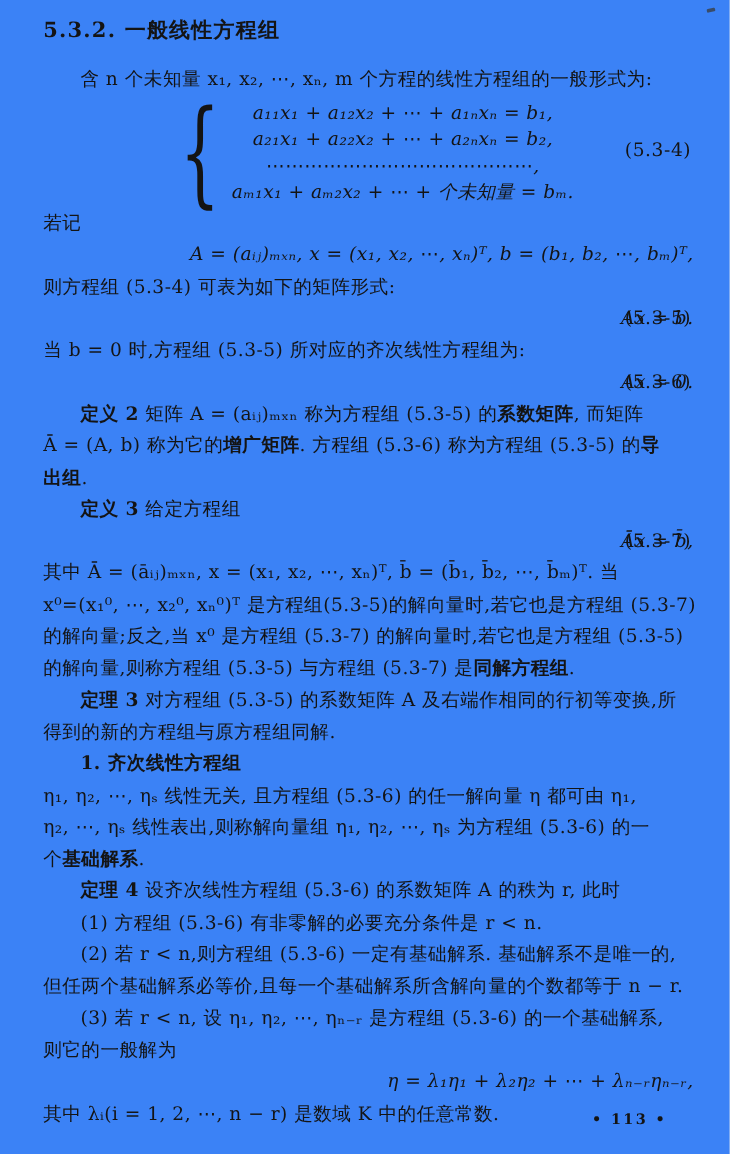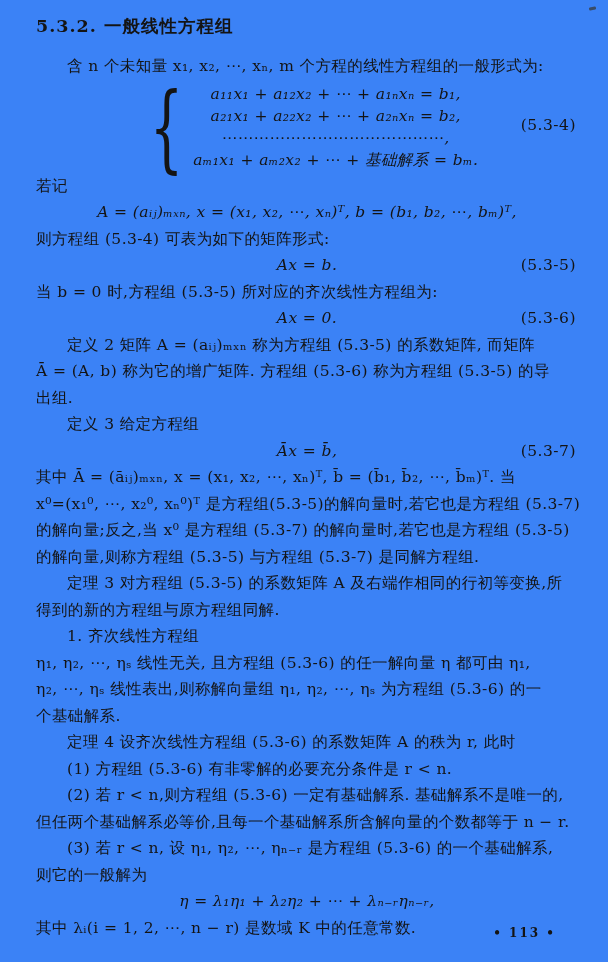--- a/index.html
+++ b/index.html
@@ -25,25 +25,25 @@
   .title{
     font-size:17.5px;
     font-weight:bold;
     line-height:28px;
     margin:0 0 13px 0;
     letter-spacing:1px;
     white-space:nowrap;
   }
   .line{white-space:nowrap;}
   .indent{padding-left:31px;}
-  .b{font-weight:normal;}
+  .b{font-weight:bold;}
   .m{font-style:italic;font-family:"DejaVu Serif","DejaVu Sans",serif;}
   .display{
     position:relative;
-    text-align:center;
+    text-align:right;
     white-space:nowrap;
   }
   .eqlabel{
     position:absolute;
     right:2px;
     font-style:normal;
     letter-spacing:0.5px;
   }
   .system{
     position:relative;
@@ -101,21 +101,21 @@
   <div class="doc">
     <div class="title">5.3.2. 一般线性方程组</div>
     <div>
         <div class="line indent"><span>含 n 个未知量 x₁, x₂, ⋯, xₙ, m 个方程的线性方程组的一般形式为:</span></div>
         <div class="system">
           <span class="brace">{</span>
           <div class="sysrows">
             <div class="sysrow">a₁₁x₁ + a₁₂x₂ + ⋯ + a₁ₙxₙ = b₁,</div>
             <div class="sysrow">a₂₁x₁ + a₂₂x₂ + ⋯ + a₂ₙxₙ = b₂,</div>
             <div class="sysrow">⋯⋯⋯⋯⋯⋯⋯⋯⋯⋯⋯⋯⋯⋯,</div>
-            <div class="sysrow">aₘ₁x₁ + aₘ₂x₂ + ⋯ + 基础解系 = bₘ.</div>
+            <div class="sysrow">aₘ₁x₁ + aₘ₂x₂ + ⋯ + 个未知量 = bₘ.</div>
           </div>
           <span class="syslabel">(5.3-4)</span>
         </div>
         <div class="line"><span>若记</span></div>
         <div class="display"><span class="m">A = (aᵢⱼ)ₘₓₙ,  x = (x₁, x₂, ⋯, xₙ)ᵀ,  b = (b₁, b₂, ⋯, bₘ)ᵀ,</span></div>
         <div class="line"><span>则方程组 (5.3-4) 可表为如下的矩阵形式:</span></div>
         <div class="display"><span class="m">Ax = b.</span><span class="eqlabel">(5.3-5)</span></div>
         <div class="line"><span>当 b = 0 时,方程组 (5.3-5) 所对应的齐次线性方程组为:</span></div>
         <div class="display"><span class="m">Ax = 0.</span><span class="eqlabel">(5.3-6)</span></div>
         <div class="line indent"><span class="b">定义 2</span><span>  矩阵 A = (aᵢⱼ)ₘₓₙ 称为方程组 (5.3-5) 的</span><span class="b">系数矩阵</span><span>, 而矩阵</span></div>

